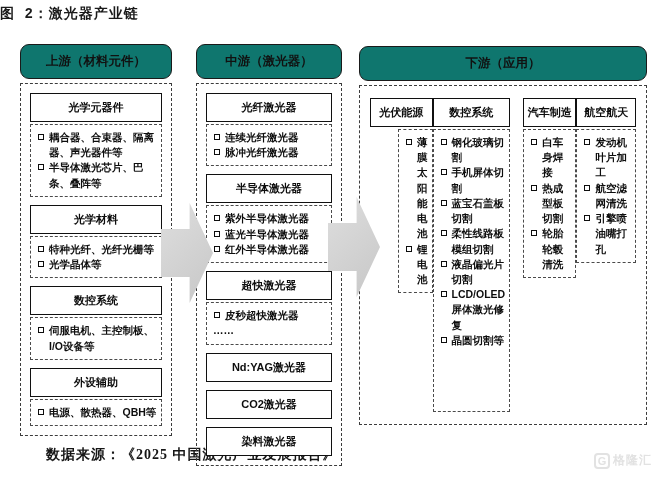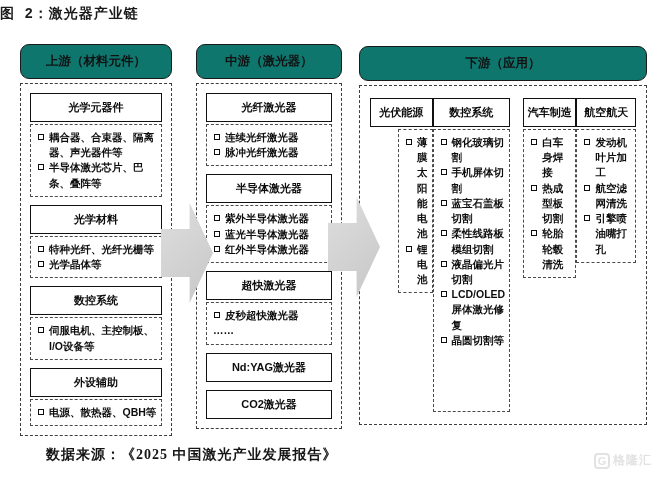--- a/index.html
+++ b/index.html
@@ -178,20 +178,23 @@
                 <span class="item-text">……</span>
               </div>
             </div>
           </div>
           <div class="group group-3">
             <div class="group-header">Nd:YAG激光器</div>
           </div>
           <div class="group group-4">
             <div class="group-header">CO2激光器</div>
           </div>
+          <div class="group group-5">
+            <div class="group-header">染料激光器</div>
+          </div>
         </div>
       </div>
       <div class="column col-2">
         <div class="col-header">下游（应用）</div>
         <div class="col-body">
           <div class="subcol sc-0">
             <div class="group group-0">
               <div class="group-header">光伏能源</div>
               <div class="group-list">
                 <div class="item">

